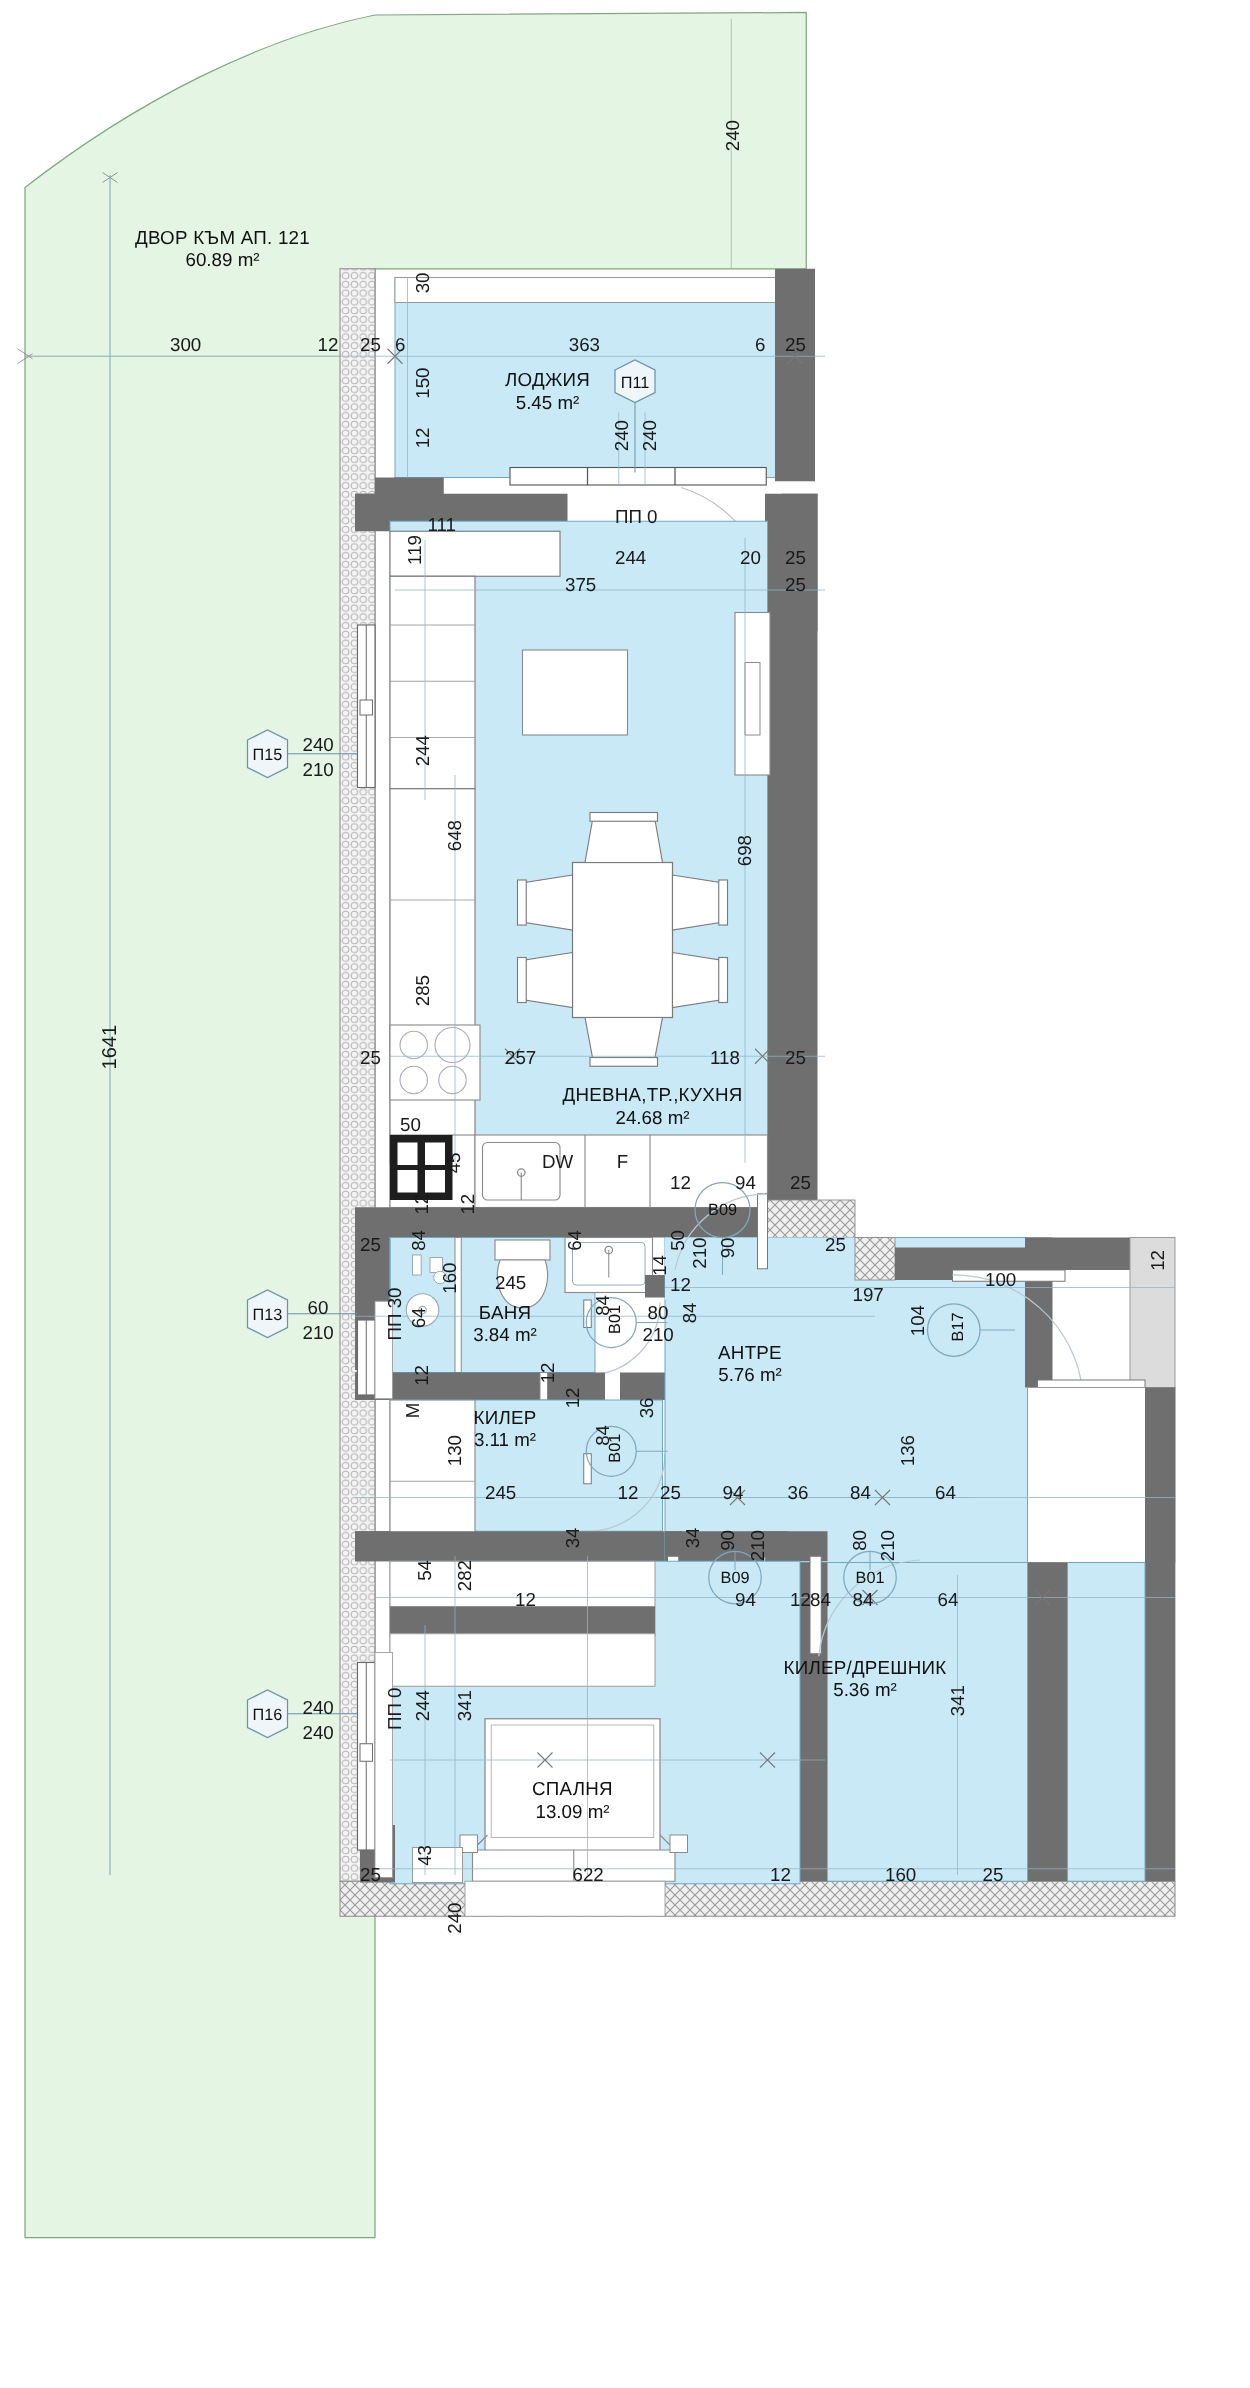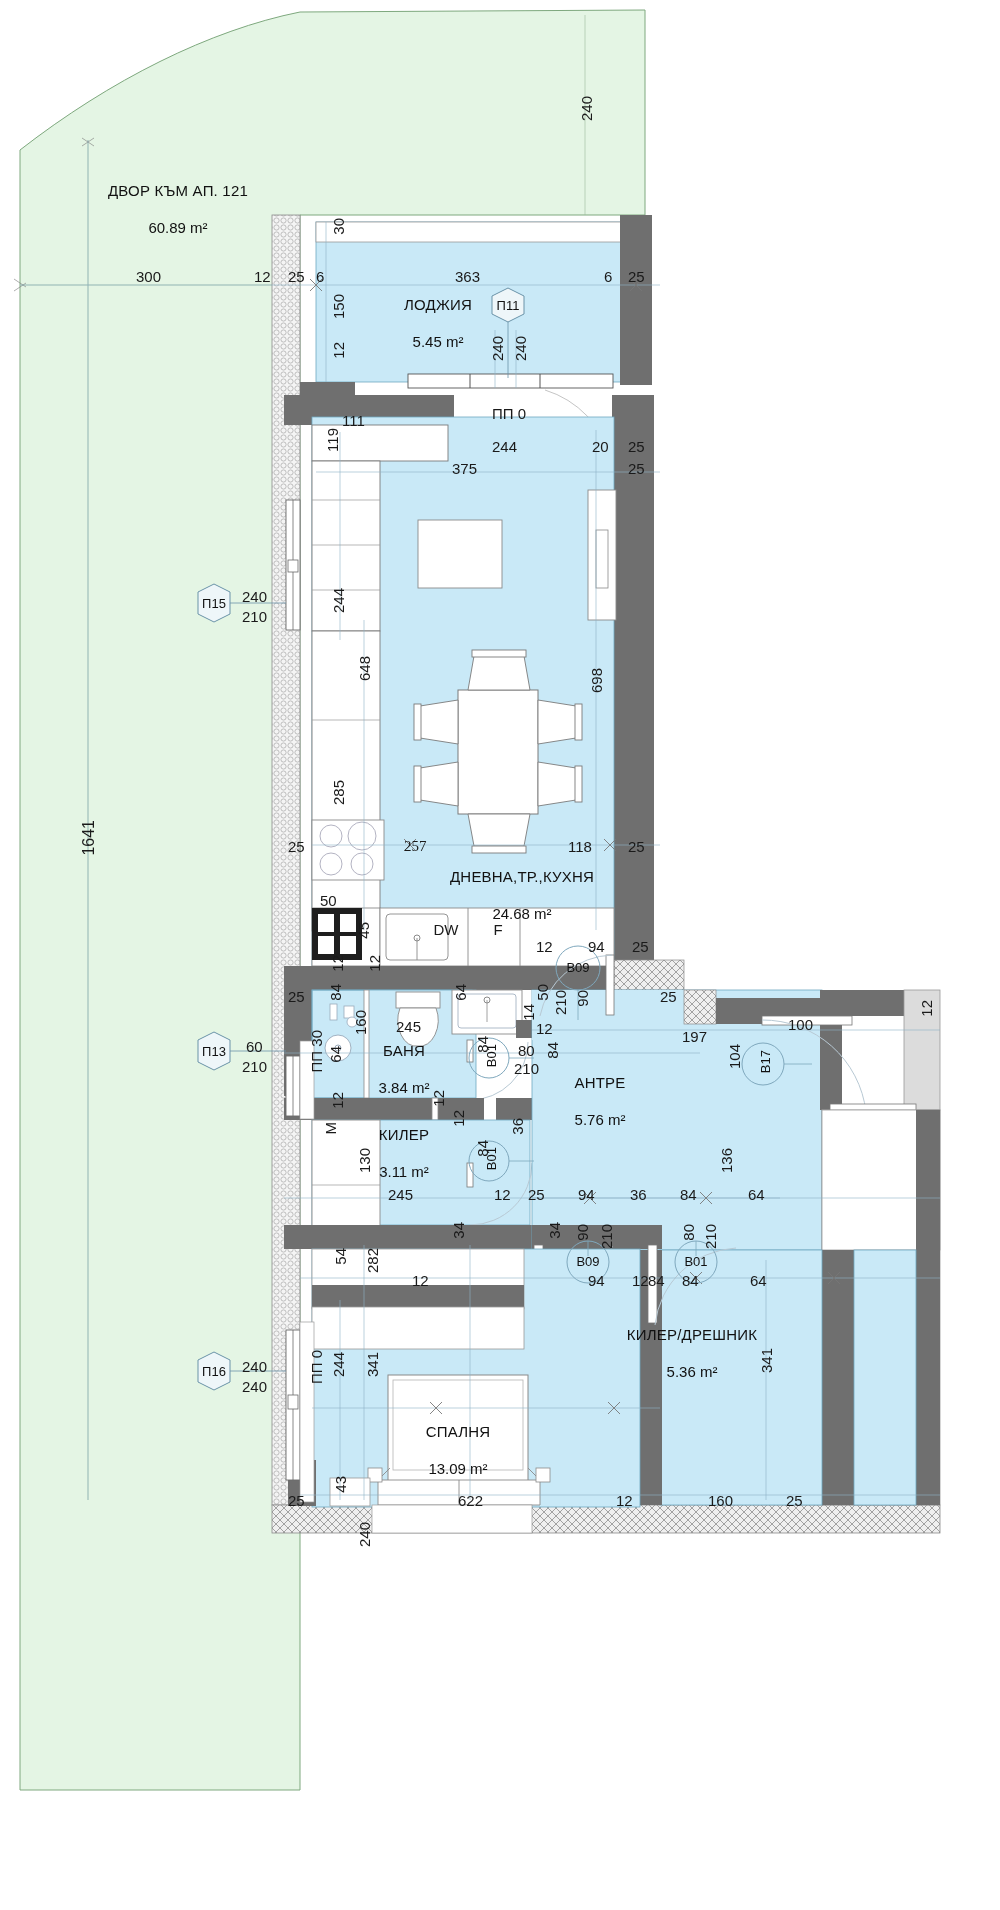--- a/index.html
+++ b/index.html
@@ -1,21 +1,21 @@
 <!DOCTYPE html>
 <html><head>
 <meta charset="utf-8">
 <style>
   html,body{margin:0;padding:0;background:#ffffff;}
   body{font-family:"Liberation Sans",sans-serif;}
   #plan{position:relative;width:1000px;height:1910px;overflow:hidden;background:#fff;}
   svg{position:absolute;left:0;top:0;}
   .lbl{position:absolute;font-family:"Liberation Sans",sans-serif;color:#111;white-space:nowrap;}
   .room-name{font-size:15px;text-align:center;letter-spacing:.2px;}
-  .room-area{font-size:15px;text-align:center;margin-top:19px;}
+  .room-area{font-size:15px;text-align:center;}
   .dim{font-size:15px;color:#1a1a1a;}
   .rot{writing-mode:vertical-rl;transform:rotate(180deg);}
   .tagtxt{font-size:13px;}
   .ctr{transform:translateX(-50%);}
   .big{font-size:16px;}
 </style>
 </head>
 <body>
 
 <div id="plan">
@@ -357,21 +357,21 @@
 <div class="lbl dim" style="left:492px;top:438px;">244</div>
 <div class="lbl dim" style="left:592px;top:438px;">20</div>
 <div class="lbl dim" style="left:628px;top:438px;">25</div>
 <div class="lbl dim" style="left:628px;top:460px;">25</div>
 <div class="lbl dim" style="left:452px;top:460px;">375</div>
 <div class="lbl dim rot" style="left:330px;top:588px;">244</div>
 <div class="lbl dim rot" style="left:356px;top:656px;">648</div>
 <div class="lbl dim rot" style="left:588px;top:668px;">698</div>
 <div class="lbl dim rot" style="left:330px;top:780px;">285</div>
 <div class="lbl dim" style="left:288px;top:838px;">25</div>
-<div class="lbl dim" style="left:404px;top:838px;font-family:Liberation Serif, serif;">257</div>
+<div class="lbl dim" style="left:404px;top:838px;">257</div>
 <div class="lbl dim" style="left:568px;top:838px;">118</div>
 <div class="lbl dim" style="left:628px;top:838px;">25</div>
 <div class="lbl dim" style="left:320px;top:892px;">50</div>
 <div class="lbl dim rot" style="left:355px;top:922px;">45</div>
 
 <div class="lbl room-name ctr" style="left:522px;top:868px;">ДНЕВНА,ТР.,КУХНЯ</div>
 <div class="lbl room-area ctr" style="left:522px;top:886px;">24.68 m²</div>
 
 <div class="lbl dim ctr" style="left:446px;top:921px;">DW</div>
 <div class="lbl dim ctr" style="left:498px;top:921px;">F</div>

